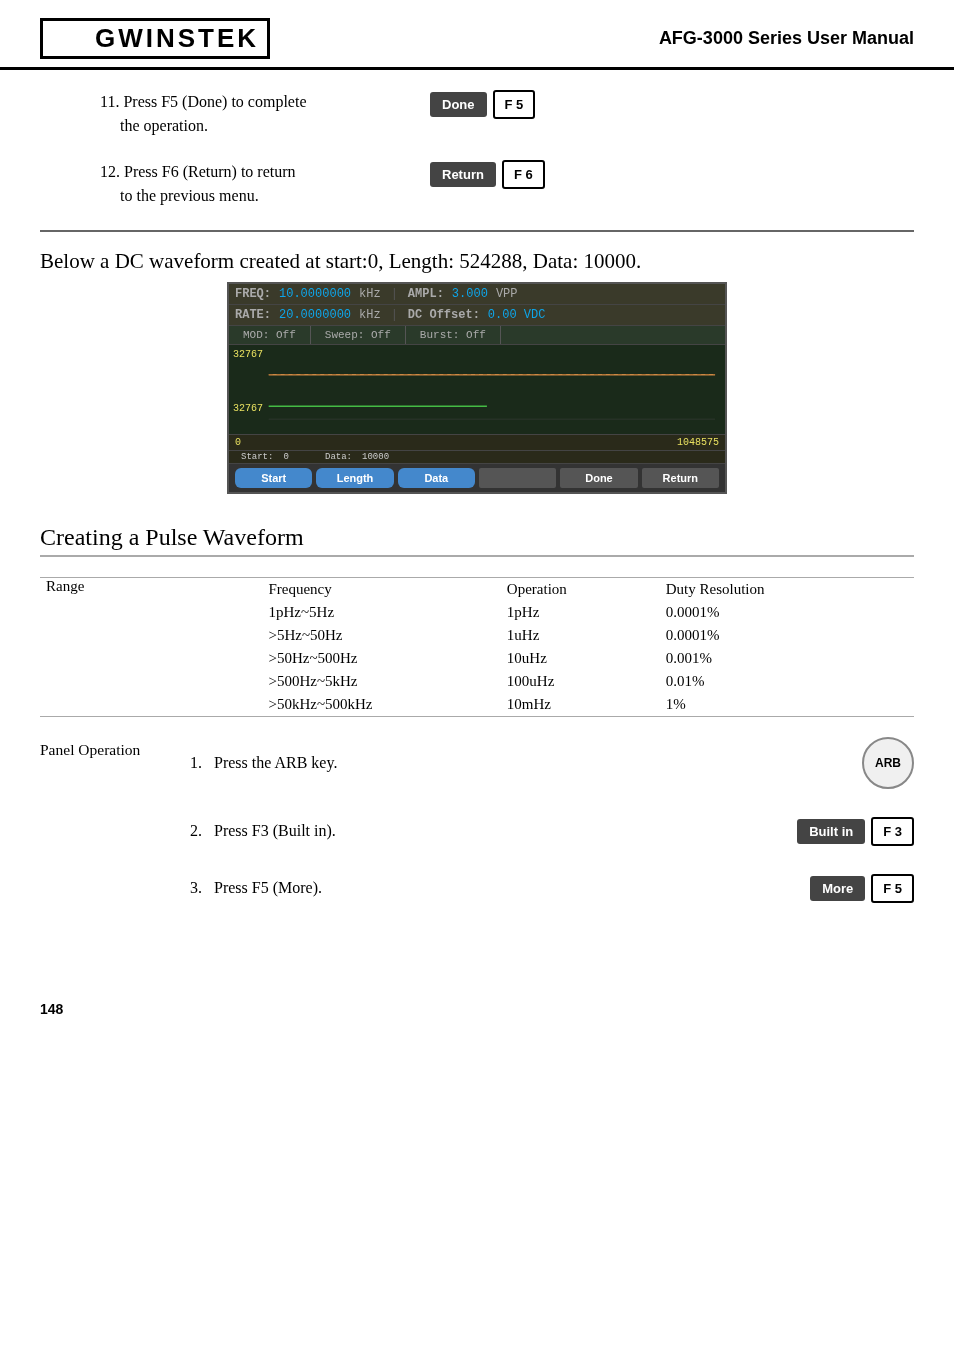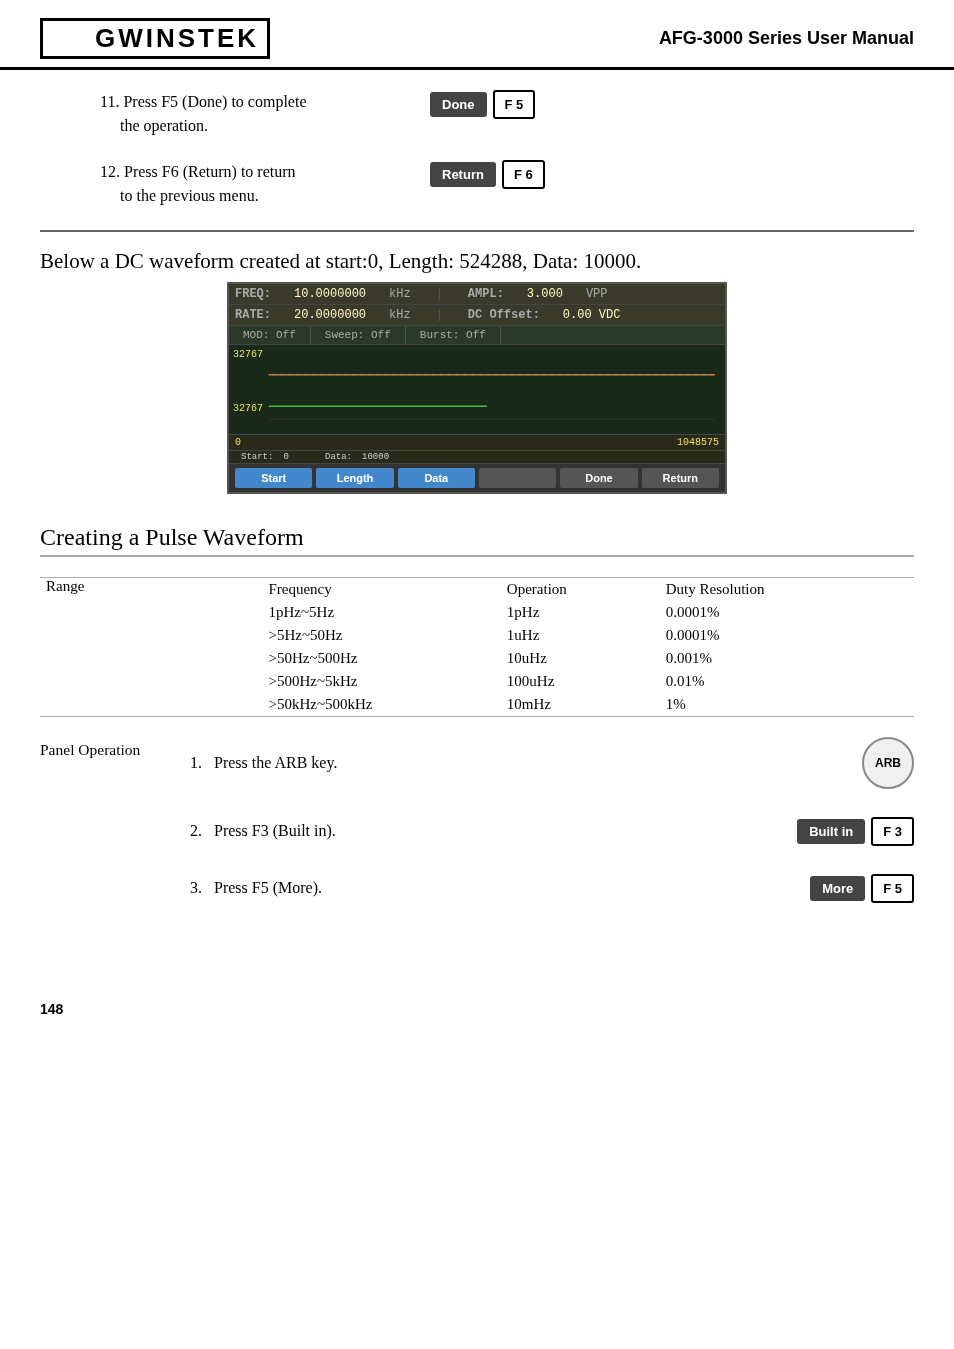--- a/index.html
+++ b/index.html
@@ -174,20 +174,21 @@
       font-family: Arial, sans-serif;
       font-size: 11px;
       font-weight: bold;
       padding: 4px 14px;
       border-radius: 2px;
       text-align: center;
       flex: 1;
     }
     .disp-btn.active {
       background: #4488cc;
+      border-radius: 6px;
     }
 
     
     .section-heading {
       font-family: 'Georgia', serif;
       font-size: 24px;
       font-weight: normal;
       color: #000;
       margin: 10px 0 4px 0;
     }
@@ -287,24 +288,24 @@
     }
 
     .freq-row {
       display: flex;
       align-items: center;
       padding: 3px 6px;
       background: #3a3a2a;
       color: #e8e060;
       font-size: 12px;
       border-bottom: 1px solid #444;
-      gap: 23px;
+      gap: 8px;
     }
     .freq-label { color: #aaa; font-weight: bold; }
-    .freq-value { color: #fef9c3; }
+    .freq-value { color: #0ea5e9; }
     .freq-unit { color: #aaa; }
     .freq-sep { color: #555; margin: 0 2px; }
   </style>
 </head>
 <body>
 
 <div class="header">
   <div class="logo-box">
     <span style="font-family:Arial,sans-serif;font-weight:900;font-size:26px;letter-spacing:3px;margin-left:44px;">GWINSTEK</span>
   </div>

